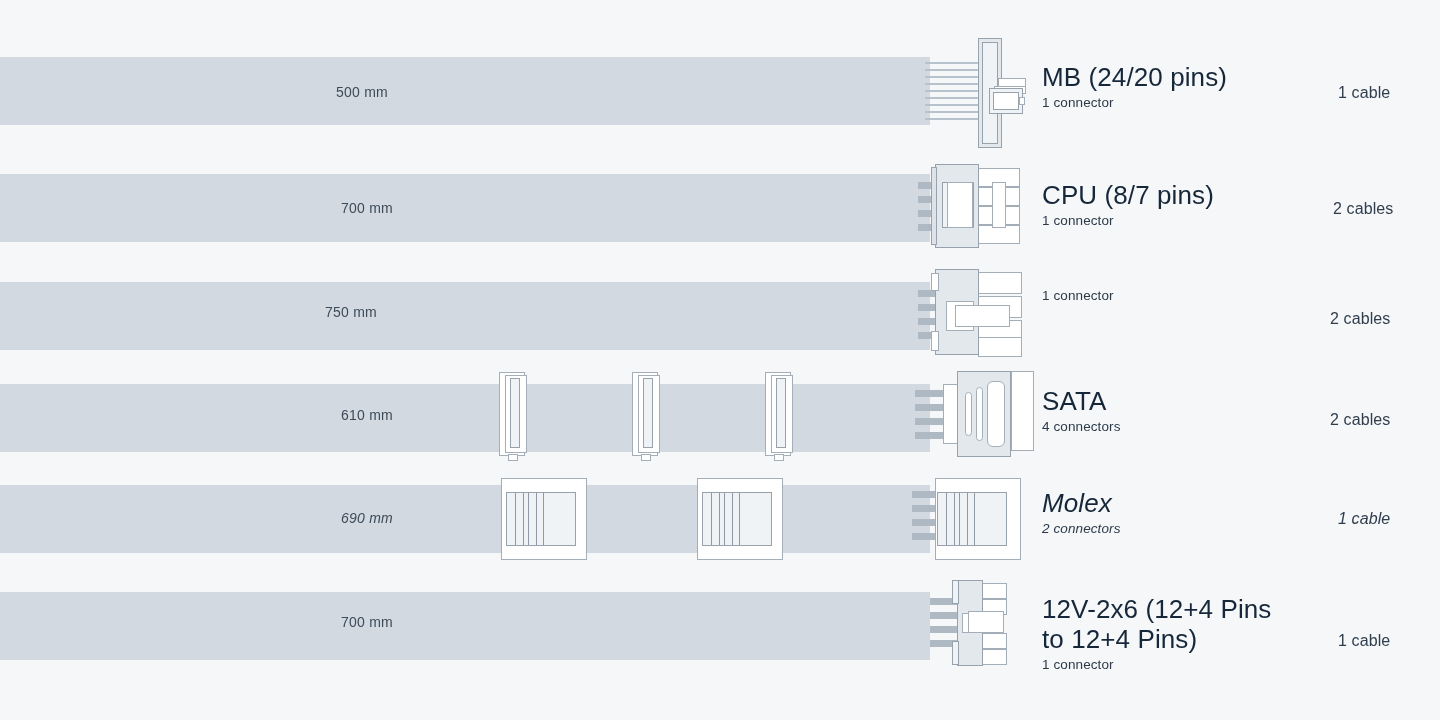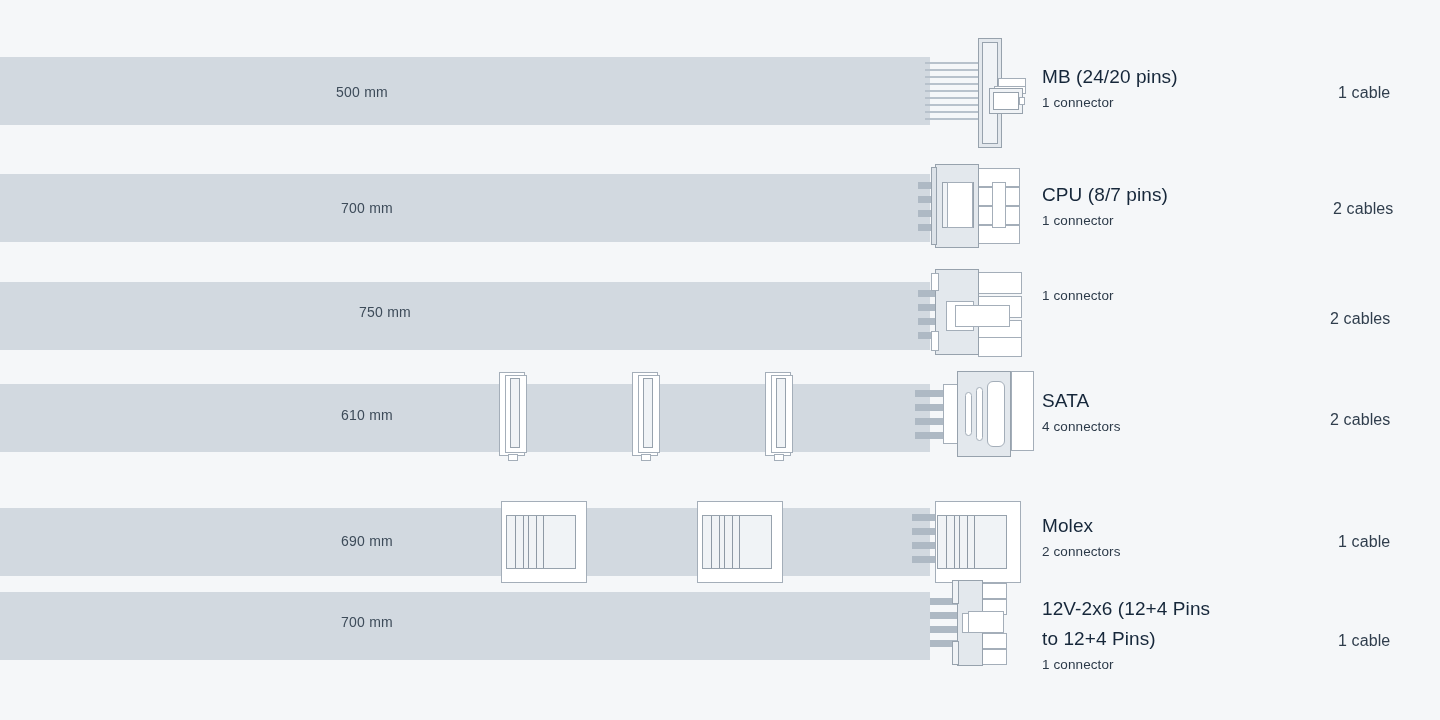--- a/index.html
+++ b/index.html
@@ -78,21 +78,21 @@
     position: absolute;
     width: 1.4px;
     background: #8e99a5;
   }
 
   
   .label-block {
     position: absolute;
   }
   .conn-title {
-    font-size: 19px;
+    font-size: 26px;
     line-height: 30px;
     color: #16273a;
     font-weight: 400;
     white-space: pre-line;
     letter-spacing: .1px;
   }
   .conn-sub {
     font-size: 13.5px;
     color: #2c3a49;
     margin-top: 3px;
@@ -169,21 +169,21 @@
 
     <div class="label-block" style="left:1042px;top:30px;">
       <div class="conn-title">CPU (8/7 pins)</div>
       <div class="conn-sub">1 connector</div>
     </div>
     <div class="qty" style="left:1333px;top:50px;">2 cables</div>
   </div>
 
   <div class="row" style="top:257px;height:107px;">
     <div class="cable-bar" style="top:25px;height:68px;width:930px;"></div>
-    <div class="cable-length" style="left:385px;top:55px;">750 mm</div>
+    <div class="cable-length" style="left:351px;top:55px;">750 mm</div>
 
     <div class="strands" style="left:918px;top:25px;width:30px;height:68px;">
       <div class="strand" style="top:8px;height:7px;"></div>
       <div class="strand" style="top:22px;height:7px;"></div>
       <div class="strand" style="top:36px;height:7px;"></div>
       <div class="strand" style="top:50px;height:7px;"></div>
     </div>
 
     <div class="endconn" style="left:930px;top:12px;width:94px;height:90px;">
       <div class="pc plain thin" style="left:48px;top:3px;width:44px;height:22px;"></div>
@@ -242,21 +242,21 @@
       <div class="pc plain thin" style="left:55px;top:12px;width:18px;height:66px;border-radius:6px;"></div>
     </div>
 
     <div class="label-block" style="left:1042px;top:22px;">
       <div class="conn-title">SATA</div>
       <div class="conn-sub">4 connectors</div>
     </div>
     <div class="qty" style="left:1330px;top:47px;">2 cables</div>
   </div>
 
-  <div class="row" style="top:491px;height:104px;">
+  <div class="row" style="top:468px;height:104px;font-style:italic;">
     <div class="cable-bar" style="top:17px;height:68px;width:930px;"></div>
     <div class="cable-length" style="left:367px;top:50px;">690 mm</div>
 
     <div class="endconn" style="left:501px;top:10px;width:88px;height:86px;">
       <div class="pc plain thin" style="left:0;top:0;width:86px;height:82px;"></div>
       <div class="pc light" style="left:5px;top:14px;width:70px;height:54px;"></div>
       <div class="vline" style="left:14px;top:15px;height:52px;"></div>
       <div class="vline" style="left:22px;top:15px;height:52px;"></div>
       <div class="vline" style="left:27px;top:15px;height:52px;"></div>
       <div class="vline" style="left:35px;top:15px;height:52px;"></div>

